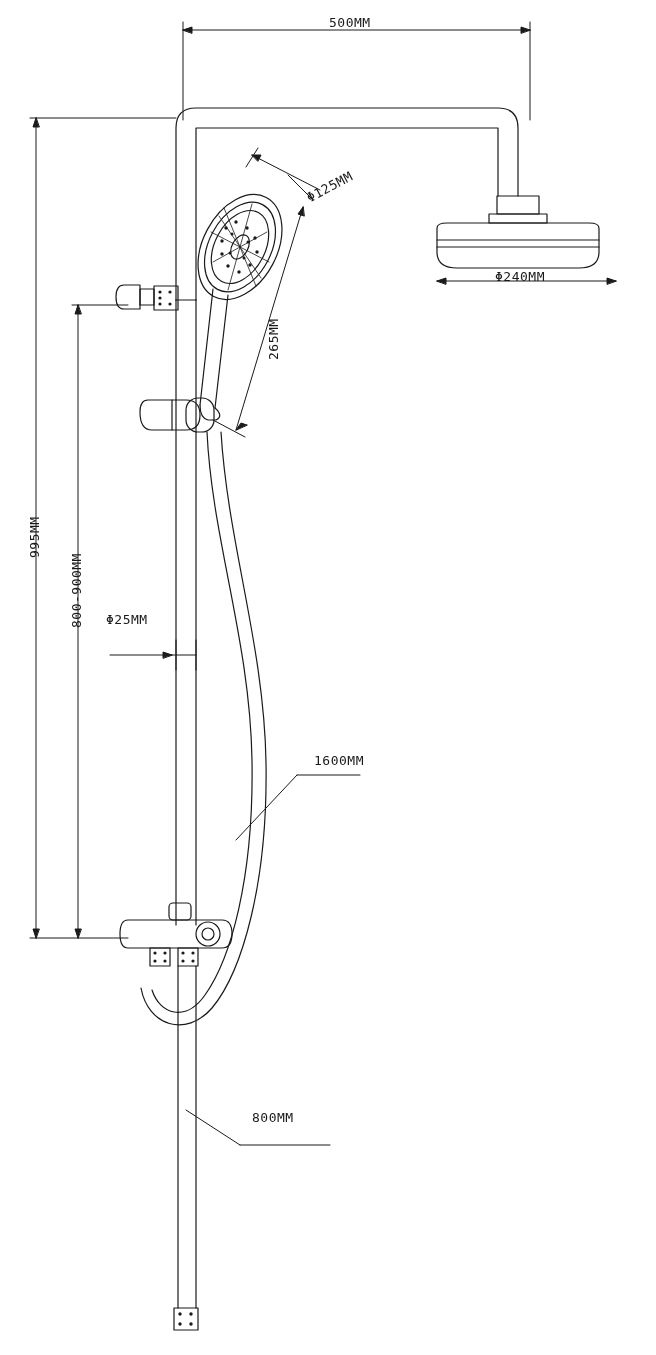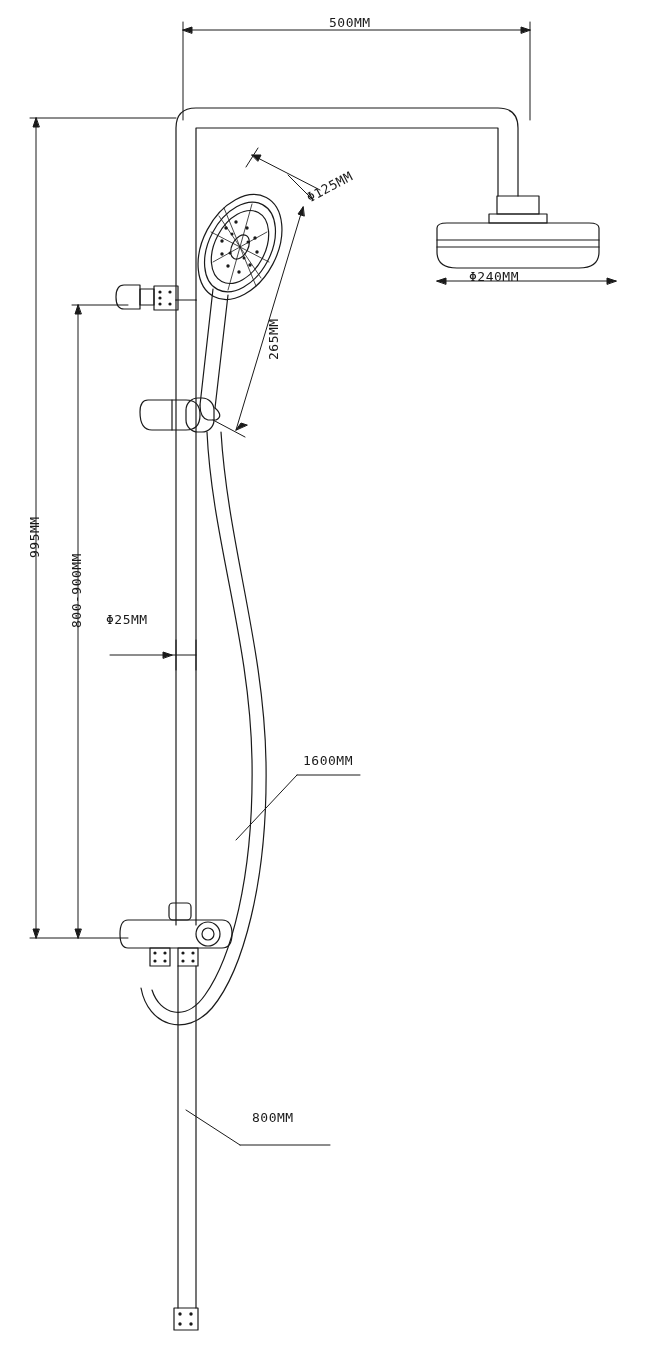--- a/index.html
+++ b/index.html
@@ -217,29 +217,29 @@
           <circle cx="180" cy="1324" r="1.7"></circle>
             <circle cx="191" cy="1324" r="1.7"></circle>
         </g>
       </g>
 
     </g>
   </svg>
 
   <div class="lbl" style="left:329px; top:15px;">500MM</div>
 
-  <div class="lbl" style="left:469px; top:269px;">Φ240MM</div>
+  <div class="lbl" style="left:495px; top:269px;">Φ240MM</div>
 
   <div class="lbl rot-125" style="left:304px; top:192px;">Φ125MM</div>
 
   <div class="lbl rot-265" style="left:266px; top:360px;">265MM</div>
 
   <div class="lbl vert" style="left:27px; top:558px;">995MM</div>
 
   <div class="lbl vert" style="left:69px; top:628px;">800-900MM</div>
 
   <div class="lbl" style="left:106px; top:612px;">Φ25MM</div>
 
-  <div class="lbl" style="left:303px; top:753px;">1600MM</div>
+  <div class="lbl" style="left:314px; top:753px;">1600MM</div>
 
   <div class="lbl" style="left:252px; top:1110px;">800MM</div>
 
 </div>
 
 </body></html>

